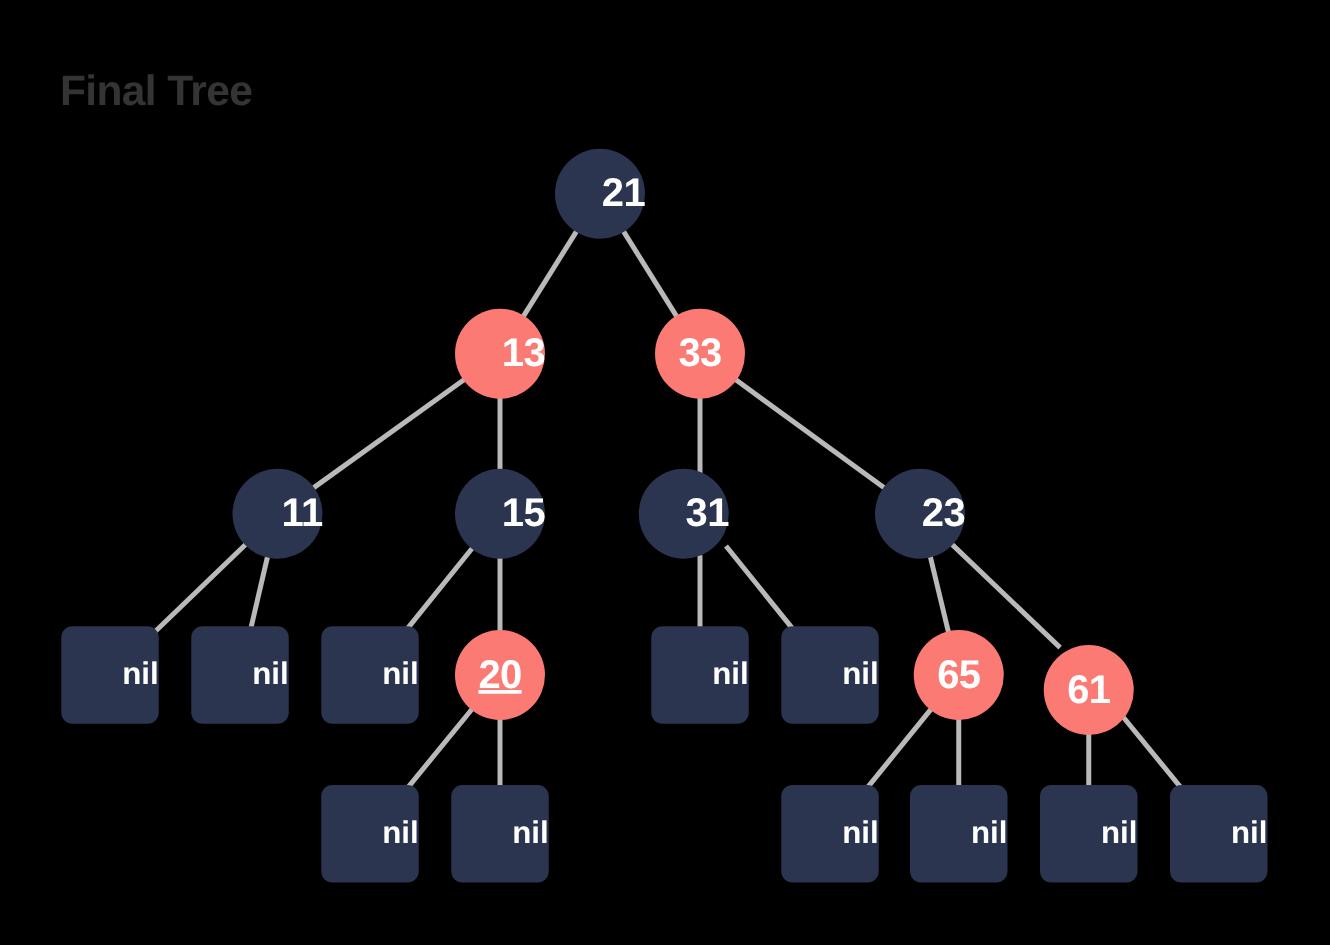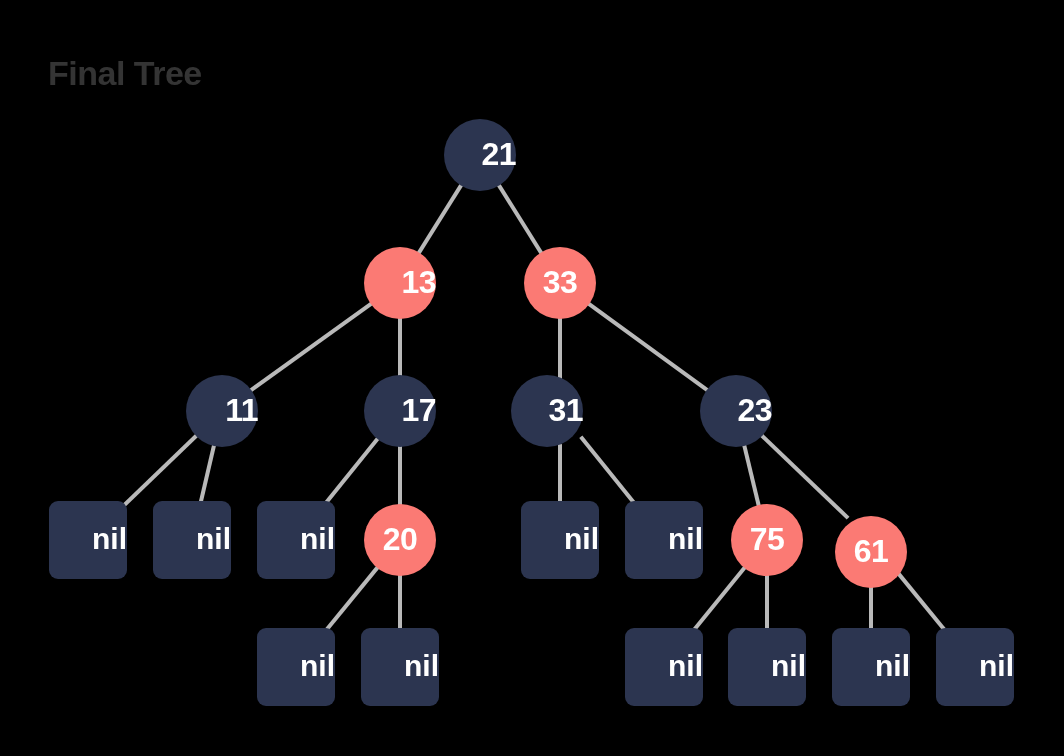--- a/index.html
+++ b/index.html
@@ -44,21 +44,21 @@
     box-sizing: border-box;
     -webkit-font-smoothing: antialiased;
   }
   .node.circle {
     border-radius: 50%;
     font-size: 32px;
     letter-spacing: -0.5px;
   }
   .node.leaf {
     border-radius: 9px;
-    font-size: 30px;
+    font-size: 25px;
   }
   .node.black  { background: #2c3550; justify-content: flex-end; }
   .node.red    { background: #fb7a74; }
   .node-label {
     pointer-events: none;
     line-height: 1;
     transform: translateY(-1px);
   }
 </style>
 </head>
@@ -98,33 +98,33 @@
       <div class="node circle red" style="left: 364px; top: 247px; width: 72px; height: 72px; justify-content: flex-end;">
         <span class="node-label">13</span>
       </div>
       <div class="node circle red" style="left: 524px; top: 247px; width: 72px; height: 72px;">
         <span class="node-label">33</span>
       </div>
       <div class="node circle black" style="left: 186px; top: 375px; width: 72px; height: 72px;">
         <span class="node-label">11</span>
       </div>
       <div class="node circle black" style="left: 364px; top: 375px; width: 72px; height: 72px;">
-        <span class="node-label">17</span>
+        <span class="node-label">15</span>
       </div>
       <div class="node circle black" style="left: 511px; top: 375px; width: 72px; height: 72px;">
         <span class="node-label">31</span>
       </div>
       <div class="node circle black" style="left: 700px; top: 375px; width: 72px; height: 72px;">
         <span class="node-label">23</span>
       </div>
-      <div class="node circle red" style="left: 364px; top: 504px; width: 72px; height: 72px;">
+      <div class="node circle red" style="left: 364px; top: 504px; width: 72px; height: 72px; text-decoration: underline;">
         <span class="node-label">20</span>
       </div>
       <div class="node circle red" style="left: 731px; top: 504px; width: 72px; height: 72px;">
-        <span class="node-label">75</span>
+        <span class="node-label">65</span>
       </div>
       <div class="node circle red" style="left: 835px; top: 516px; width: 72px; height: 72px;">
         <span class="node-label">61</span>
       </div>
       <div class="node leaf black" style="left: 49px; top: 501px; width: 78px; height: 78px;">
         <span class="node-label">nil</span>
       </div>
       <div class="node leaf black" style="left: 153px; top: 501px; width: 78px; height: 78px;">
         <span class="node-label">nil</span>
       </div>

